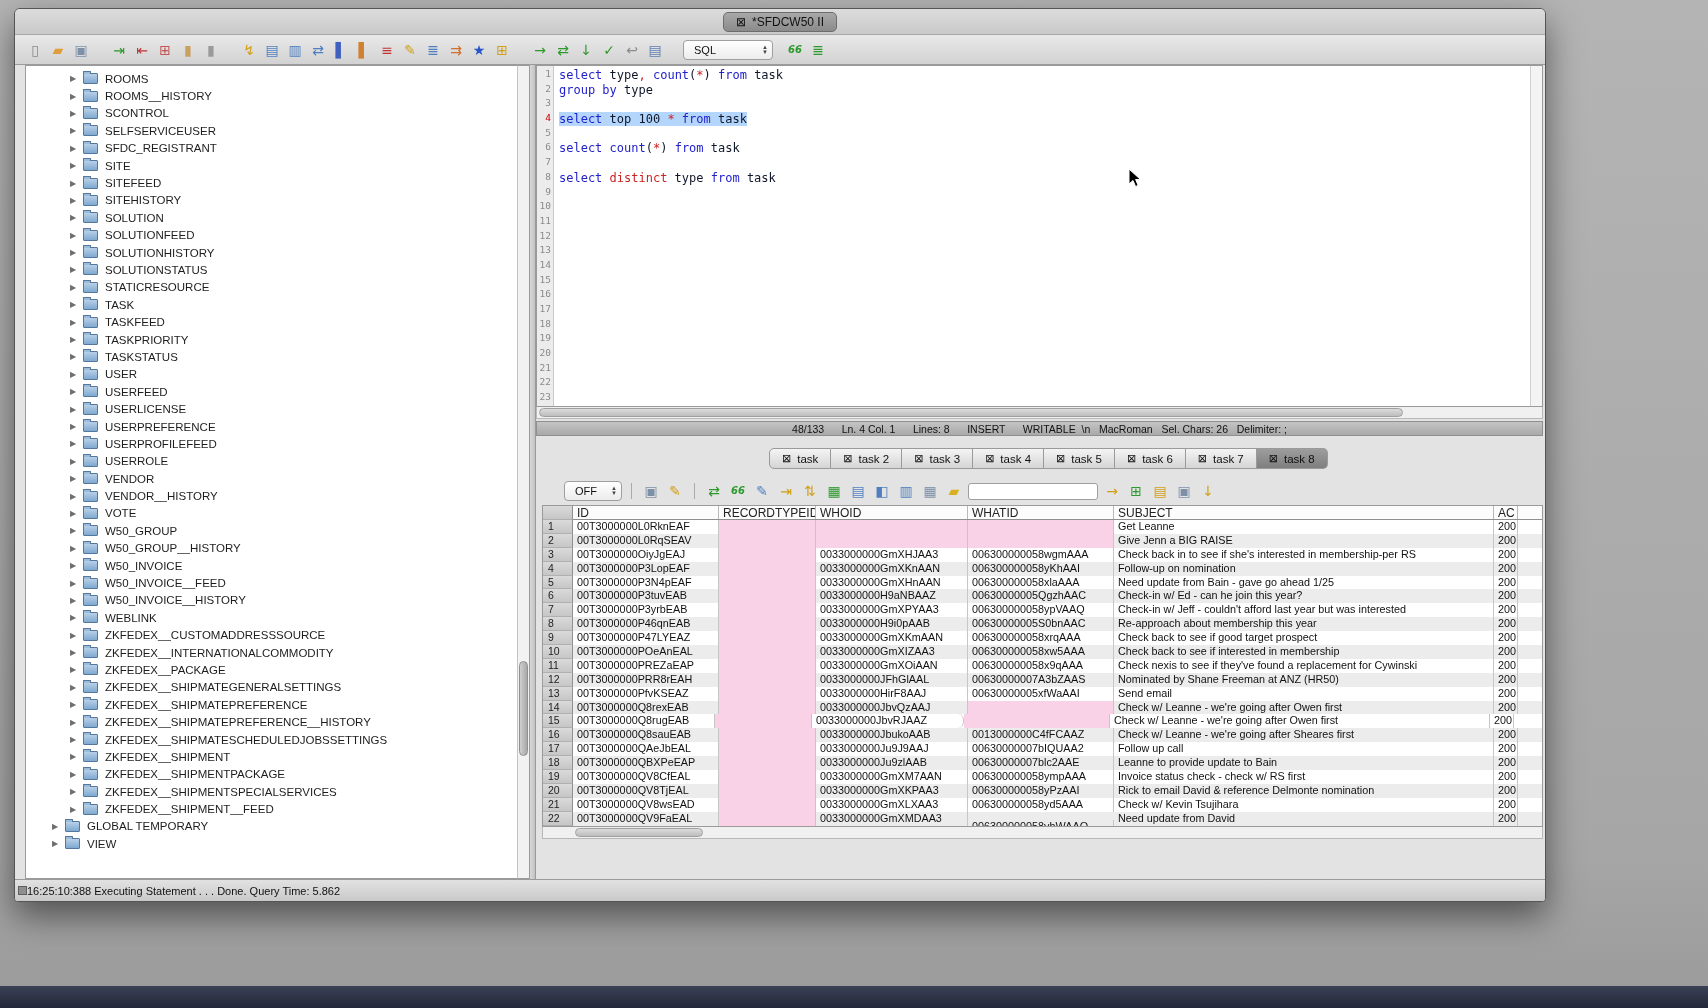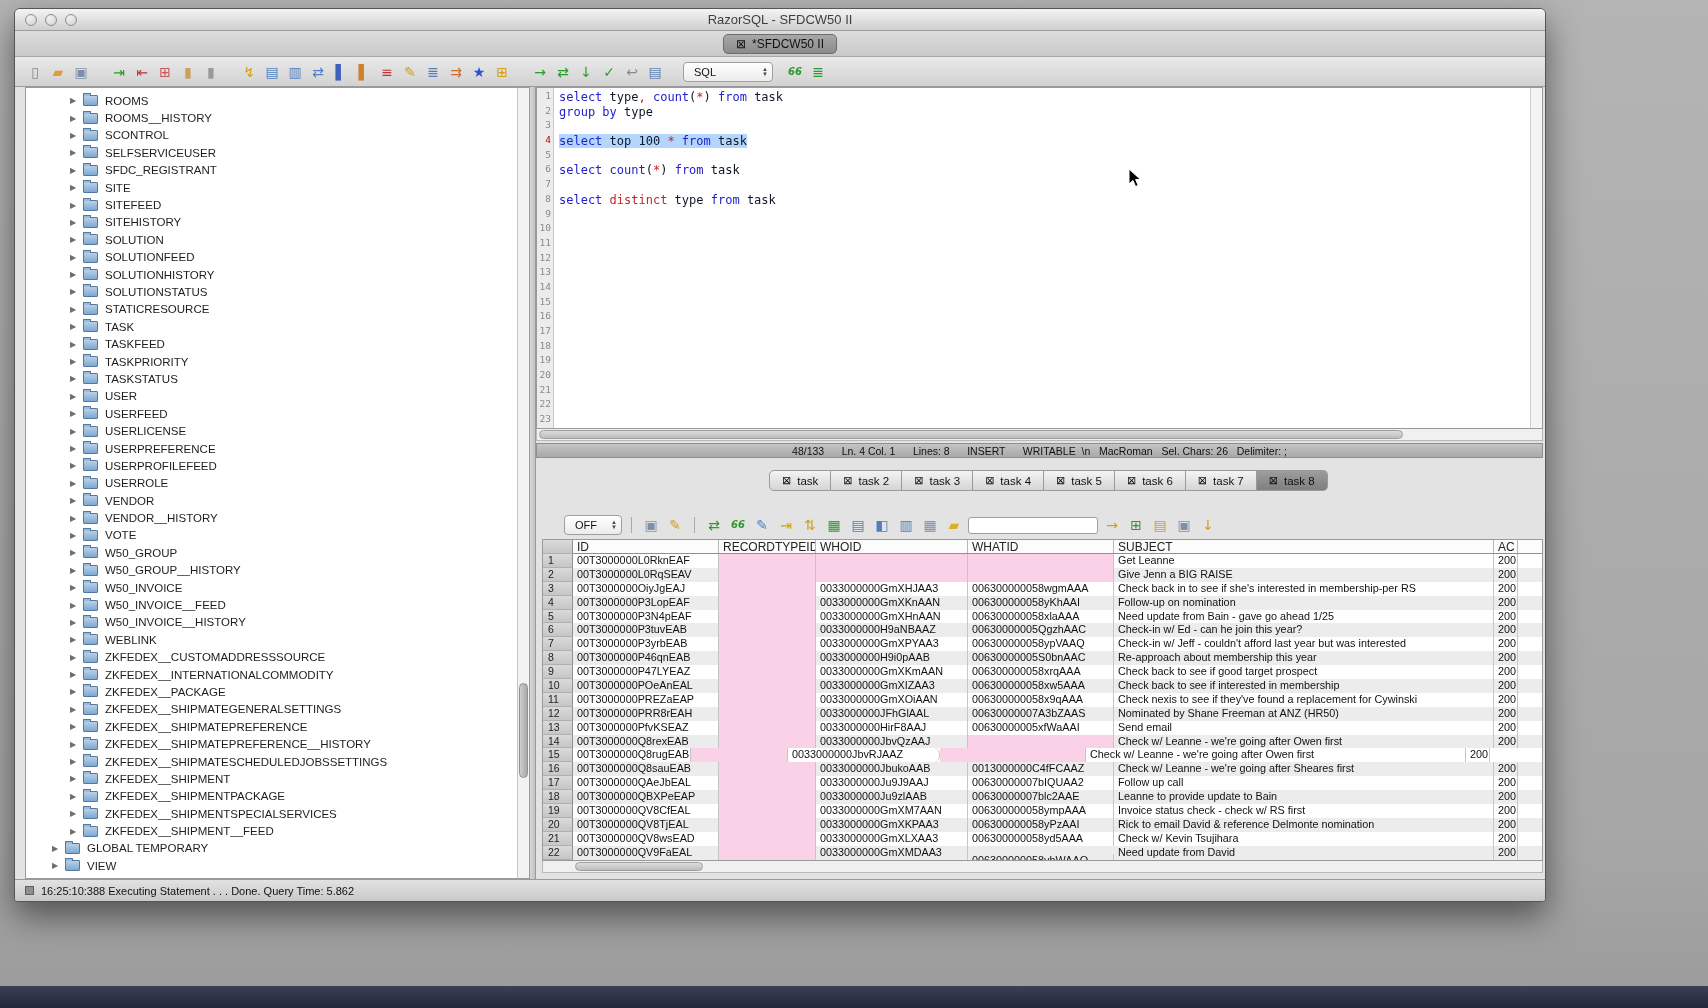--- a/index.html
+++ b/index.html
@@ -79,21 +79,21 @@
     white-space:pre; flex:0 0 auto; }
 
   .tabs-row { height:23px; margin-top:12px; display:flex; padding-left:233px; flex:0 0 auto; }
   .rtab { height:21px; padding:0 12px; display:flex; align-items:center; gap:6px; font-size:11.5px; color:#111;
     background:linear-gradient(#f4f4f4,#d5d5d5); border:1px solid #9a9a9a; border-left:none; }
   .rtab:first-child { border-left:1px solid #9a9a9a; border-radius:5px 0 0 5px; }
   .rtab:last-child { border-radius:0 5px 5px 0; }
   .rtab.selected { background:linear-gradient(#9d9d9d,#7f7f7f); }
   .rtab .x { font-size:11px; }
 
-  .res-toolbar { height:24px; margin-top:20px; display:flex; align-items:center; padding-left:28px; gap:4px; flex:0 0 auto; }
+  .res-toolbar { height:24px; margin-top:8px; display:flex; align-items:center; padding-left:28px; gap:4px; flex:0 0 auto; }
   .res-toolbar .sep { width:1px; height:16px; background:#aaa; margin:0 5px; }
   .search-box { width:130px; height:17px; background:#fff; border:1px solid #9f9f9f; border-radius:3px;
     font-size:11px; padding:0 5px; font-family:"Liberation Sans", sans-serif; }
 
   
   .grid-wrap { margin-top:2px; margin-left:6px; flex:1 1 auto; display:flex; flex-direction:column; min-height:0; overflow:hidden; }
   .grid { border:1px solid #9a9a9a; background:#fff; overflow:hidden; flex:0 0 auto; }
   .g-header { display:flex; height:14px; background:#fcfcfc; border-bottom:1px solid #8f8f8f; }
   .g-header .hc { font-size:12px; color:#222; padding-left:4px; border-right:1px solid #b9b9b9;
     overflow:hidden; white-space:nowrap; flex:0 0 auto; }
@@ -102,42 +102,34 @@
   .g-cell { font-size:10.8px; color:#111; padding-left:4px; border-right:1px solid #c6c6c6;
     overflow:hidden; white-space:nowrap; flex:0 0 auto; line-height:13.9px; }
   .g-cell.null { background:#f9d2e8; }
   .g-rownum { width:30px; background:linear-gradient(#dadada,#c6c6c6); border-right:1px solid #8f8f8f;
     border-bottom:1px solid #b0b0b0; font-size:10.5px; color:#222; text-align:left; padding-left:5px; line-height:13.9px; flex:0 0 auto; }
   .g-hscroll { height:12px; border:1px solid #b8b8b8; border-top:none; background:#f0f0f0; position:relative; flex:0 0 auto; }
   .g-hscroll .thumb { position:absolute; top:1px; bottom:1px; left:32px; width:128px;
     background:linear-gradient(#dcdcdc,#bdbdbd); border:1px solid #a0a0a0; border-radius:5px; }
 
   .statusbar { height:22px; background:linear-gradient(#e2e2e2,#c9c9c9); border-top:1px solid #9a9a9a;
-    display:flex; align-items:center; padding-left:10px; gap:7px; font-size:11px; color:#111; flex:0 0 auto; }
+    display:flex; align-items:center; padding-left:3px; font-size:11px; color:#111; flex:0 0 auto; }
   .status-ic { width:9px; height:9px; background:#8f8f8f; border:1px solid #5f5f5f; }
 
   .cursor-arrow { position:absolute; left:1128px; top:168px; z-index:50; }
 </style>
 </head>
 <body>
 
 <div class="desktop">
   <div class="desktop-bottom-band"></div>
 </div>
 
 <div class="window">
 
-  <div class="titlebar">
-    <div class="traffic">
-      <span class="light"></span>
-      <span class="light"></span>
-      <span class="light"></span>
-    </div>
-    <div class="title-text">RazorSQL - SFDCW50 II</div>
-  </div>
 
   <div class="tabstrip">
     <div class="doc-tab">
       <span class="x">⊠</span>
       <span>*SFDCW50 II</span>
     </div>
   </div>
 
   <div class="toolbar">
     <span id="tb-left" style="display:flex;gap:3px;align-items:center;">
@@ -662,21 +654,21 @@
                 <div class="g-rownum">14</div>
                 <div class="g-cell" style="width: 146px;">00T3000000Q8rexEAB</div>
                 <div class="g-cell null" style="width: 97px;"></div>
                 <div class="g-cell" style="width: 152px;">0033000000JbvQzAAJ</div>
                 <div class="g-cell null" style="width: 146px;"></div>
                 <div class="g-cell" style="width: 380px;">Check w/ Leanne - we're going after Owen first</div>
                 <div class="g-cell" style="width: 24px;">200</div>
               </div>
               <div class="g-row">
                 <div class="g-rownum">15</div>
-                <div class="g-cell" style="width: 118px;">00T3000000Q8rugEAB</div>
+                <div class="g-cell" style="width: 142px;">00T3000000Q8rugEAB</div>
                 <div class="g-cell null" style="width: 97px;"></div>
                 <div class="g-cell" style="width: 152px; border-radius: 6px;">0033000000JbvRJAAZ</div>
                 <div class="g-cell null" style="width: 146px;"></div>
                 <div class="g-cell" style="width: 380px;">Check w/ Leanne - we're going after Owen first</div>
                 <div class="g-cell" style="width: 24px;">200</div>
               </div>
               <div class="g-row even">
                 <div class="g-rownum">16</div>
                 <div class="g-cell" style="width: 146px;">00T3000000Q8sauEAB</div>
                 <div class="g-cell null" style="width: 97px;"></div>

